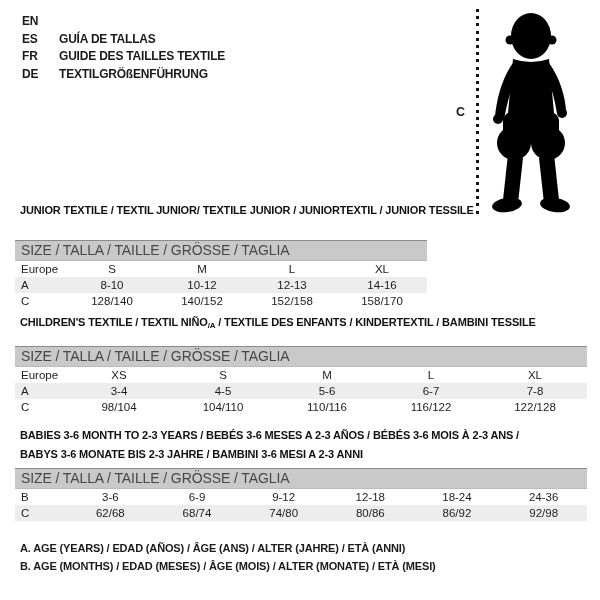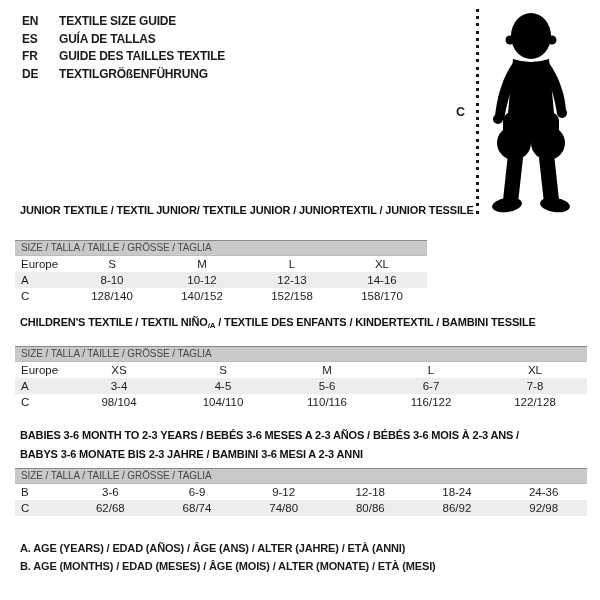--- a/index.html
+++ b/index.html
@@ -26,35 +26,34 @@
   
   .tablewrap{position:absolute;left:15px;}
   .t1{top:240px;width:412px;}
   .t2{top:346px;width:572px;}
   .t3{top:468px;width:572px;}
   table{width:100%;border-collapse:collapse;table-layout:fixed;font-size:11.5px;color:#1c1c1c;}
   col.labelcol{width:52px;}
   th{
     background:#c9c9c9;border-top:1px solid #8a8a8a;border-bottom:1px solid #bcbcbc;
     font-weight:normal;color:#474747;text-align:left;padding:1px 0 2px 6px;
-    font-size:10px;letter-spacing:-0.1px;
+    font-size:14px;letter-spacing:-0.1px;
   }
   td{height:16px;text-align:center;padding:0;line-height:16px;margin-top:8px;}
   td.lbl{text-align:left;padding-left:6px;}
   tr.shade td{background:#ededed;}
   
   .footnotes{position:absolute;left:20px;top:539px;font-size:11px;font-weight:bold;letter-spacing:-0.15px;line-height:18px;}
 </style>
 </head>
 <body>
 
 <div class="lang-list">
   <div class="lang-row">
     <span class="lang-code">EN</span>
-    <span>TEXTILE SIZE GUIDE</span>
   </div>
   <div class="lang-row">
     <span class="lang-code">ES</span>
     <span>GUÍA DE TALLAS</span>
   </div>
   <div class="lang-row">
     <span class="lang-code">FR</span>
     <span>GUIDE DES TAILLES TEXTILE</span>
   </div>
   <div class="lang-row">

